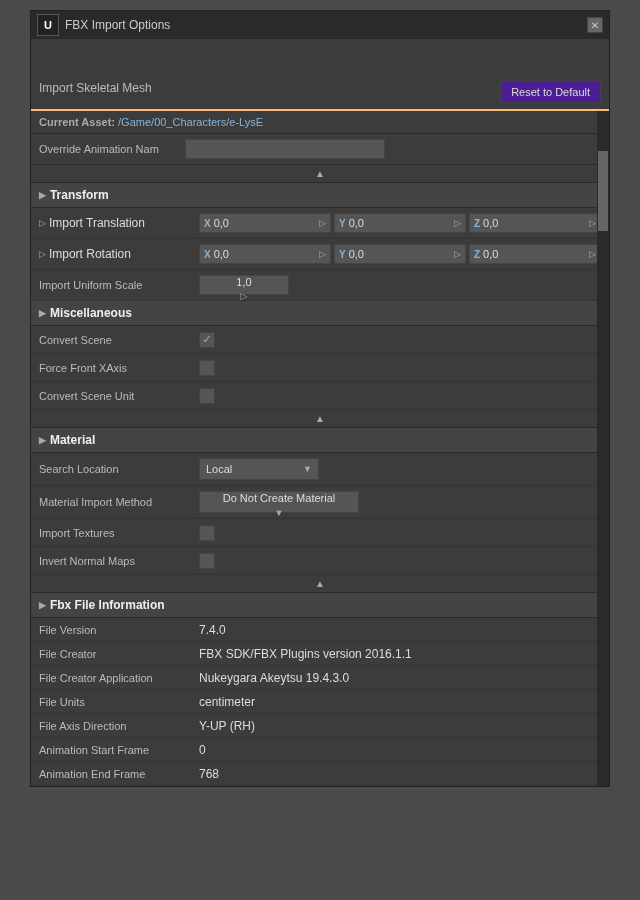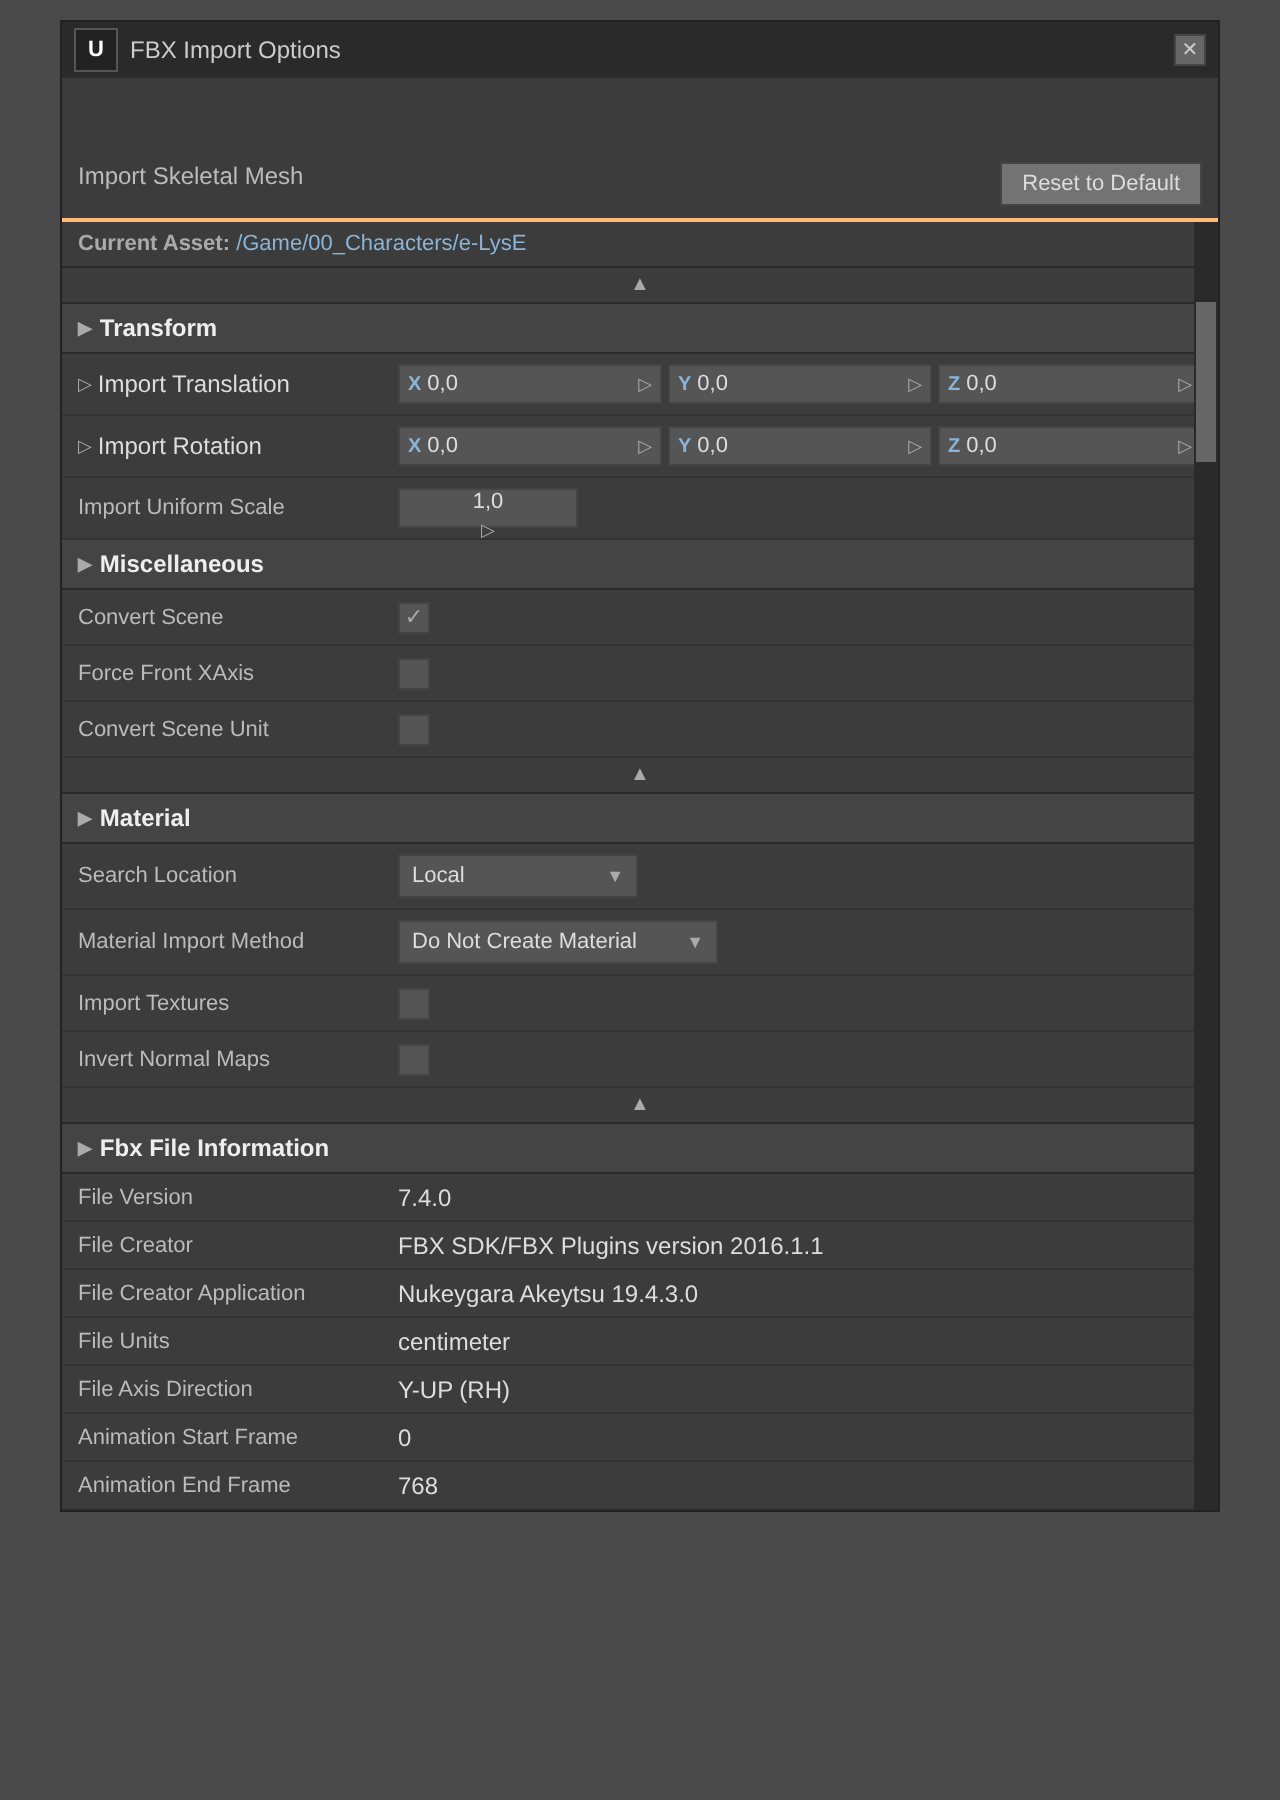--- a/index.html
+++ b/index.html
@@ -68,21 +68,21 @@
       justify-content: space-between;
       padding: 6px 8px;
       border-bottom: 2px solid #fdba74;
       margin-top: 36px;
     }
     .toolbar-title {
       color: #bbb;
       font-size: 12px;
     }
     .reset-btn {
-      background: #737373;
+      background: #4c1d95;
       border: 1px solid #444;
       color: #ddd;
       padding: 4px 10px;
       cursor: pointer;
       font-size: 11px;
     }
     .asset-bar {
       background: #3c3c3c;
       padding: 5px 8px;
       border-bottom: 1px solid #2a2a2a;
@@ -289,20 +289,24 @@
     <button class="reset-btn">Reset to Default</button>
   </div>
 
   <div class="main-content">
 
     <div class="asset-bar">
       <span class="asset-label">Current Asset:</span>
       <span class="asset-path">/Game/00_Characters/e-LysE</span>
     </div>
 
+    <div class="override-row">
+      <span class="override-label">Override Animation Nam</span>
+      <input class="override-input" type="text" value="" style="">
+    </div>
 
     <div class="collapse-arrow">
       <span>▲</span>
     </div>
 
     <div class="section-header">
       <span style="font-size:9px;color:#aaa;">▶</span>
       <span>Transform</span>
     </div>
     <div class="section-content">
@@ -400,21 +404,21 @@
       <div class="row">
         <span class="row-label">Search Location</span>
         <div class="dropdown-field">
           <span class="dropdown-value">Local</span>
           <span class="dropdown-arrow">▼</span>
         </div>
       </div>
 
       <div class="row">
         <span class="row-label">Material Import Method</span>
-        <div class="dropdown-field" style="min-width:160px;">
+        <div class="dropdown-field" style="min-width:160px;flex-direction:column;">
           <span class="dropdown-value">Do Not Create Material</span>
           <span class="dropdown-arrow">▼</span>
         </div>
       </div>
 
       <div class="row">
         <span class="row-label">Import Textures</span>
         <div class="checkbox-custom"></div>
       </div>
 

